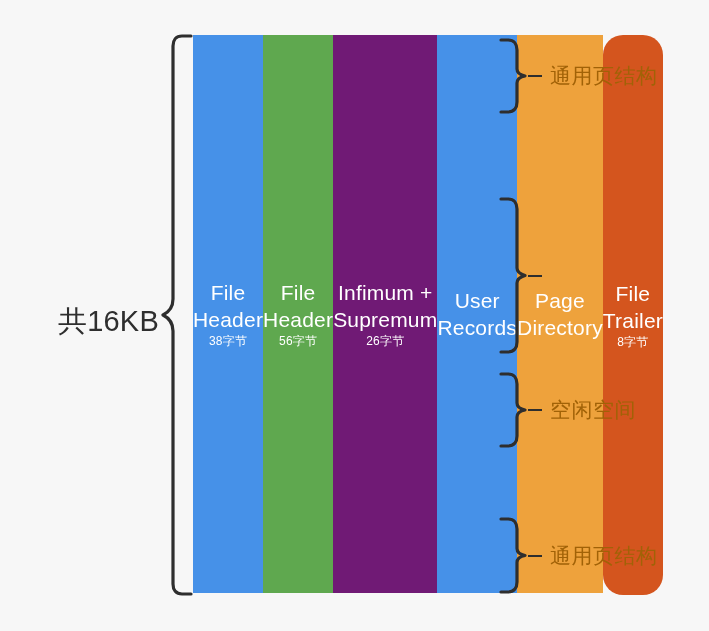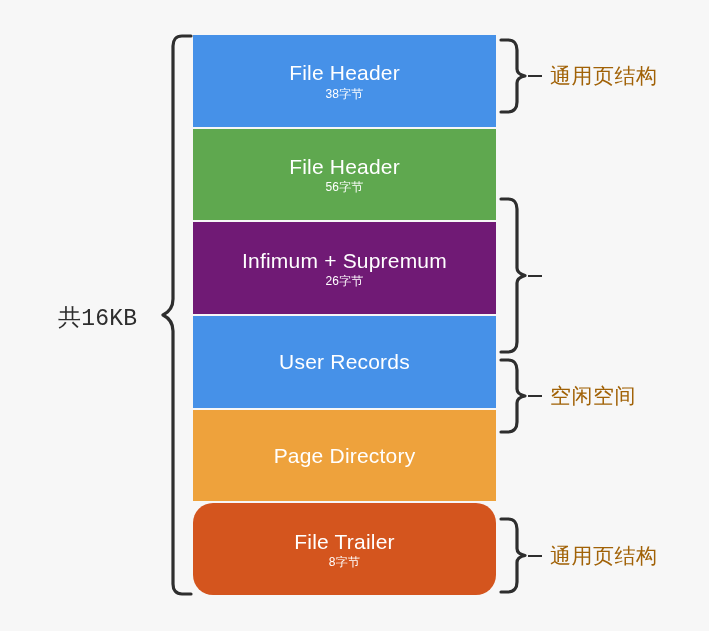--- a/index.html
+++ b/index.html
@@ -17,43 +17,42 @@
     position: relative;
     width: 709px;
     height: 631px;
   }
 
   
   .total-label {
     position: absolute;
     left: 58px;
     top: 302px;
-    font-size: 23px;
+    font-size: 29px;
     color: #2e2e2e;
     letter-spacing: 0.2px;
     white-space: nowrap;
-    font-family: Liberation Mono, monospace;
   }
   .left-brace {
     position: absolute;
     left: 160px;
     top: 33px;
     width: 34px;
     height: 564px;
   }
 
   
   .stack {
     position: absolute;
     left: 193px;
     top: 35px;
     width: 303px;
     height: 560px;
     display: flex;
-    flex-direction: column;
+    flex-direction: row;
   }
   .block {
     flex: 1 1 0;
     display: flex;
     flex-direction: column;
     align-items: center;
     justify-content: center;
     color: #ffffff;
     text-align: center;
     line-height: 1.30;
@@ -157,21 +156,21 @@
 
   <div class="group" style="top:196px; height:159px;">
     <div class="brace-wrap">
       <svg width="30" height="159" viewBox="0 0 30 159" fill="none" xmlns="http://www.w3.org/2000/svg" aria-hidden="true">
         <path d="M3 3 H10 C16 3 19 7 19 13 V72 C19 76 22 78 27 79.5 C22 81 19 83 19 87 V146 C19 152 16 156 10 156 H3" stroke="#2e2e2e" stroke-width="3.2" stroke-linecap="round" stroke-linejoin="round"></path>
       </svg>
     </div>
     <div class="tick"></div>
   </div>
 
-  <div class="group" style="top:357px; height:78px;">
+  <div class="group" style="top:371px; height:78px;">
     <div class="brace-wrap">
       <svg width="30" height="78" viewBox="0 0 30 78" fill="none" xmlns="http://www.w3.org/2000/svg" aria-hidden="true">
         <path d="M3 3 H10 C16 3 19 7 19 13 V32 C19 36 22 38 27 39 C22 40 19 42 19 46 V65 C19 71 16 75 10 75 H3" stroke="#2e2e2e" stroke-width="3.2" stroke-linecap="round" stroke-linejoin="round"></path>
       </svg>
     </div>
     <div class="tick"></div>
     <div class="glabel">空闲空间</div>
   </div>
 
   <div class="group" style="top:516px; height:79px;">

